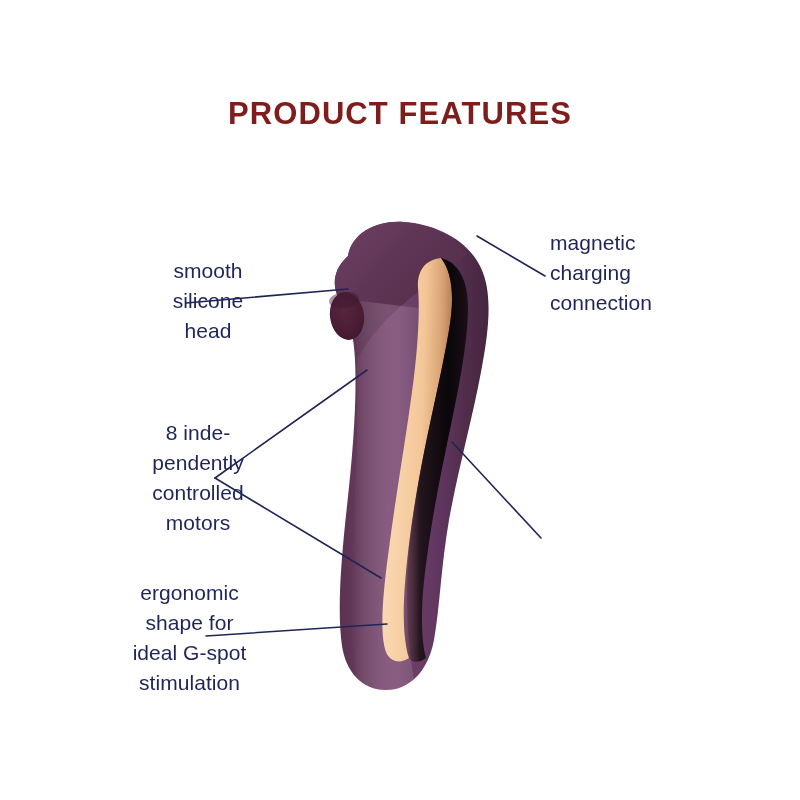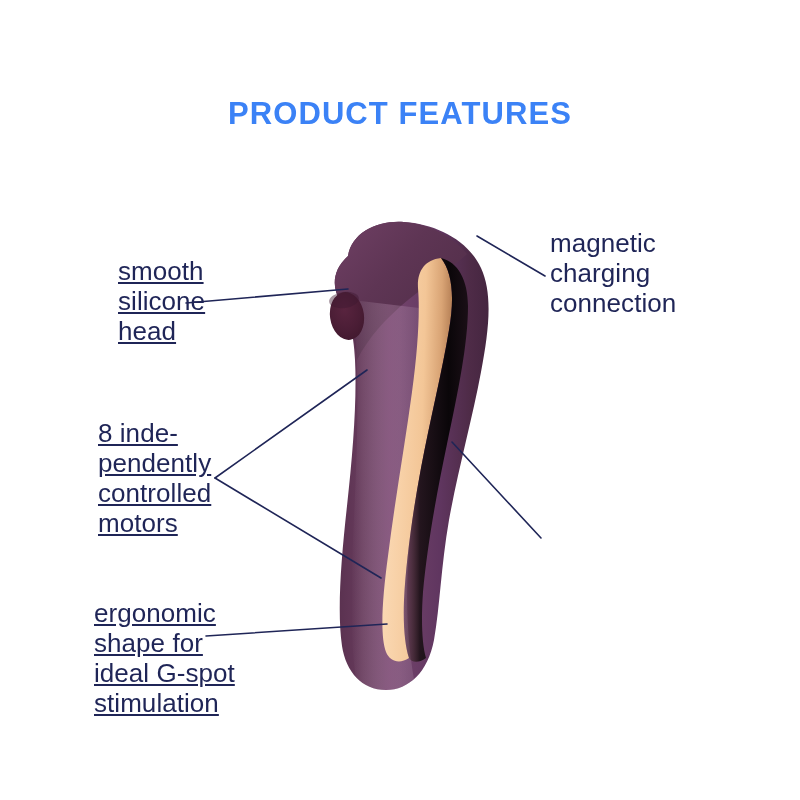--- a/index.html
+++ b/index.html
@@ -27,40 +27,40 @@
   
   .title {
     position: absolute;
     left: 0;
     top: 96px;
     width: 800px;
     text-align: center;
     font-size: 31px;
     font-weight: bold;
     letter-spacing: 0.035em;
-    color: #3b82f6;
+    color: #7f1d1d;
     font-family: "Liberation Sans", sans-serif;
   }
 
   
   .callout {
     position: absolute;
     color: #1f2557;
-    font-size: 26px;
+    font-size: 21px;
     line-height: 30px;
     font-family: "Liberation Sans", sans-serif;
     white-space: pre-line;
     letter-spacing: 0.002em;
   }
-  .callout.left  { text-align: left; text-decoration: underline; }
+  .callout.left  { text-align: center; }
   .callout.right { text-align: left; }
 
   #callout-smooth-head      { left: 118px; top: 256px; width: 180px; }
   #callout-motors           { left: 98px;  top: 418px; width: 200px; }
-  #callout-ergonomic        { left: 94px;  top: 578px; width: 215px; margin-top: 20px; }
+  #callout-ergonomic        { left: 82px;  top: 578px; width: 215px; }
   #callout-magnetic         { left: 550px; top: 228px; width: 210px; }
   #callout-settings         { left: 550px; top: 428px; width: 215px; }
 
   
   svg.layer {
     position: absolute;
     left: 0; top: 0;
     width: 800px;
     height: 800px;
     overflow: visible;

